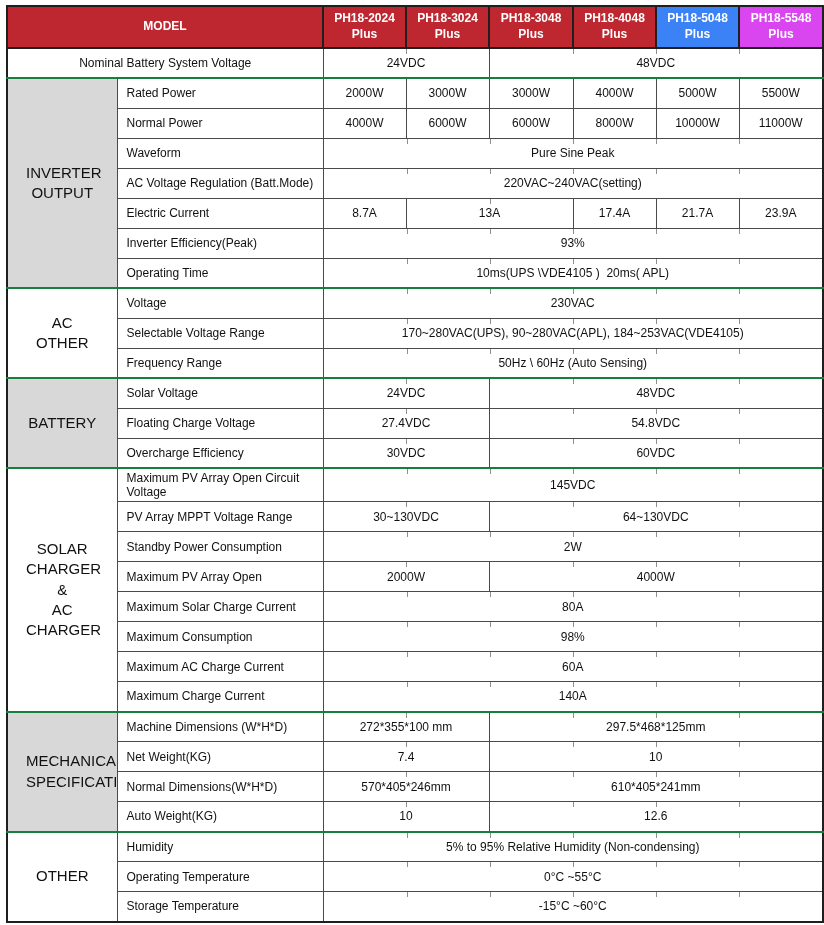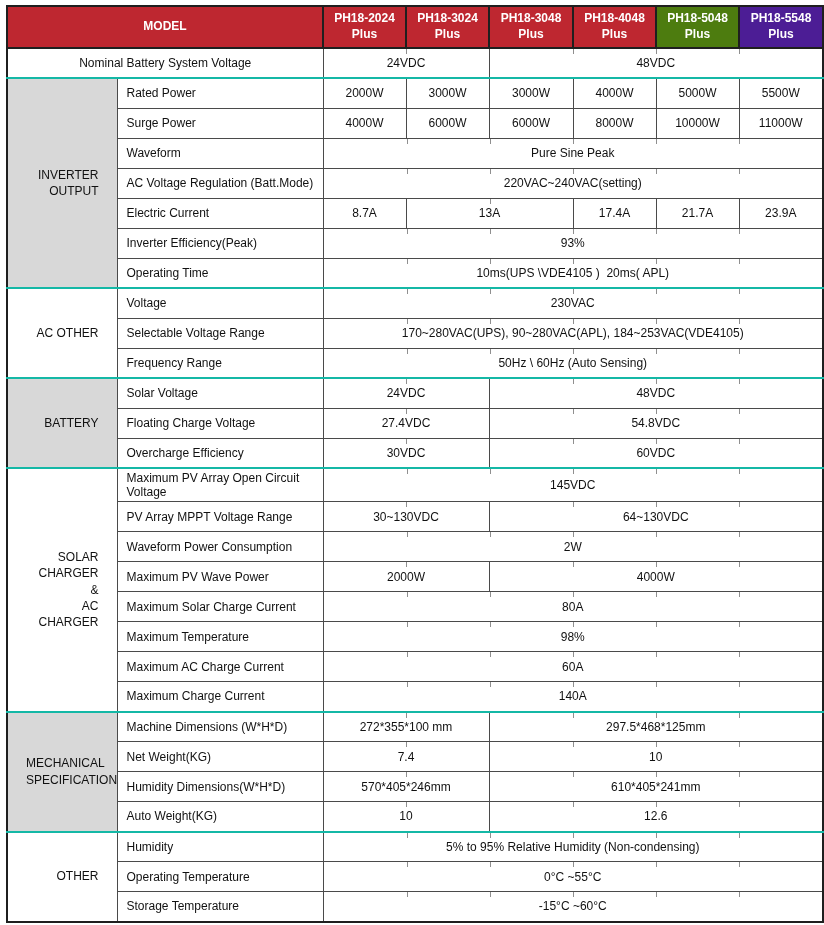--- a/index.html
+++ b/index.html
@@ -39,27 +39,26 @@
   td.param {
     text-align: left;
     padding-left: 9px;
   }
   td.param.center { text-align: center; padding-left: 4px; }
 
   td.section-cell {
     background: #ffffff;
     white-space: pre-line;
     line-height: 1.35;
-    font-size: 12px;
+    font-size: 15px;
     padding: 18px;
-    text-align: right;
   }
   td.section-cell.shaded { background: #D8D8D8; }
 
-  tr.section-start > td { border-top: 2px solid #14b8a6; }
+  tr.section-start > td { border-top: 2px solid #15803d; }
 
   td.valuecell { position: relative; }
   td.valuecell .val { white-space: pre-wrap; }
   .tick {
     position: absolute;
     top: 0;
     width: 1px;
     height: 5px;
     background: #8f8f8f;
   }
@@ -79,42 +78,42 @@
         <col style="width: 83px;">
         <col style="width: 84px;">
       </colgroup>
       <thead>
         <tr>
           <th colspan="2" style="background: rgb(190, 39, 48);">MODEL</th>
           <th style="background: rgb(190, 39, 48);">PH18-2024 Plus</th>
           <th style="background: rgb(190, 39, 48);">PH18-3024 Plus</th>
           <th style="background: rgb(190, 39, 48);">PH18-3048 Plus</th>
           <th style="background: rgb(190, 39, 48);">PH18-4048 Plus</th>
-          <th style="background: #4d7c0f;">PH18-5048 Plus</th>
-          <th style="background: #4c1d95;">PH18-5548 Plus</th>
+          <th style="background: #3b82f6;">PH18-5048 Plus</th>
+          <th style="background: #d946ef;">PH18-5548 Plus</th>
         </tr>
       </thead>
       <tbody>
         <tr>
           <td class="param center" colspan="2">Nominal Battery System Voltage</td>
           <td class="valuecell" colspan="2"><span class="val">24VDC</span><i class="tick" style="left: 50%;"></i></td>
           <td class="valuecell" colspan="4"><span class="val">48VDC</span><i class="tick" style="left: 25%;"></i><i class="tick" style="left: 50%;"></i><i class="tick" style="left: 75%;"></i></td>
         </tr>
         <tr class="section-start">
           <td rowspan="7" class="section-cell shaded">INVERTER OUTPUT</td>
           <td class="param">Rated Power</td>
           <td class="valuecell"><span class="val">2000W</span></td>
           <td class="valuecell"><span class="val">3000W</span></td>
           <td class="valuecell"><span class="val">3000W</span></td>
           <td class="valuecell"><span class="val">4000W</span></td>
           <td class="valuecell"><span class="val">5000W</span></td>
           <td class="valuecell"><span class="val">5500W</span></td>
         </tr>
         <tr>
-          <td class="param">Surge Power</td>
+          <td class="param">Normal Power</td>
           <td class="valuecell"><span class="val">4000W</span></td>
           <td class="valuecell"><span class="val">6000W</span></td>
           <td class="valuecell"><span class="val">6000W</span></td>
           <td class="valuecell"><span class="val">8000W</span></td>
           <td class="valuecell"><span class="val">10000W</span></td>
           <td class="valuecell"><span class="val">11000W</span></td>
         </tr>
         <tr>
           <td class="param">Waveform</td>
           <td class="valuecell" colspan="6"><span class="val">Pure Sine Peak</span><i class="tick" style="left: 16.6667%;"></i><i class="tick" style="left: 33.3333%;"></i><i class="tick" style="left: 50%;"></i><i class="tick" style="left: 66.6667%;"></i><i class="tick" style="left: 83.3333%;"></i></td>
@@ -174,34 +173,34 @@
 AC CHARGER</td>
           <td class="param">Maximum PV Array Open Circuit Voltage</td>
           <td class="valuecell" colspan="6"><span class="val">145VDC</span><i class="tick" style="left: 16.6667%;"></i><i class="tick" style="left: 33.3333%;"></i><i class="tick" style="left: 50%;"></i><i class="tick" style="left: 66.6667%;"></i><i class="tick" style="left: 83.3333%;"></i></td>
         </tr>
         <tr>
           <td class="param">PV Array MPPT Voltage Range</td>
           <td class="valuecell" colspan="2"><span class="val">30~130VDC</span><i class="tick" style="left: 50%;"></i></td>
           <td class="valuecell" colspan="4"><span class="val">64~130VDC</span><i class="tick" style="left: 25%;"></i><i class="tick" style="left: 50%;"></i><i class="tick" style="left: 75%;"></i></td>
         </tr>
         <tr>
-          <td class="param">Waveform Power Consumption</td>
+          <td class="param">Standby Power Consumption</td>
           <td class="valuecell" colspan="6"><span class="val">2W</span><i class="tick" style="left: 16.6667%;"></i><i class="tick" style="left: 33.3333%;"></i><i class="tick" style="left: 50%;"></i><i class="tick" style="left: 66.6667%;"></i><i class="tick" style="left: 83.3333%;"></i></td>
         </tr>
         <tr>
-          <td class="param">Maximum PV  Wave Power</td>
+          <td class="param">Maximum PV  Array Open</td>
           <td class="valuecell" colspan="2"><span class="val">2000W</span><i class="tick" style="left: 50%;"></i></td>
           <td class="valuecell" colspan="4"><span class="val">4000W</span><i class="tick" style="left: 25%;"></i><i class="tick" style="left: 50%;"></i><i class="tick" style="left: 75%;"></i></td>
         </tr>
         <tr>
           <td class="param">Maximum Solar Charge Current</td>
           <td class="valuecell" colspan="6"><span class="val">80A</span><i class="tick" style="left: 16.6667%;"></i><i class="tick" style="left: 33.3333%;"></i><i class="tick" style="left: 50%;"></i><i class="tick" style="left: 66.6667%;"></i><i class="tick" style="left: 83.3333%;"></i></td>
         </tr>
         <tr>
-          <td class="param">Maximum Temperature</td>
+          <td class="param">Maximum Consumption</td>
           <td class="valuecell" colspan="6"><span class="val">98%</span><i class="tick" style="left: 16.6667%;"></i><i class="tick" style="left: 33.3333%;"></i><i class="tick" style="left: 50%;"></i><i class="tick" style="left: 66.6667%;"></i><i class="tick" style="left: 83.3333%;"></i></td>
         </tr>
         <tr>
           <td class="param">Maximum AC Charge Current</td>
           <td class="valuecell" colspan="6"><span class="val">60A</span><i class="tick" style="left: 16.6667%;"></i><i class="tick" style="left: 33.3333%;"></i><i class="tick" style="left: 50%;"></i><i class="tick" style="left: 66.6667%;"></i><i class="tick" style="left: 83.3333%;"></i></td>
         </tr>
         <tr>
           <td class="param">Maximum Charge Current</td>
           <td class="valuecell" colspan="6"><span class="val">140A</span><i class="tick" style="left: 16.6667%;"></i><i class="tick" style="left: 33.3333%;"></i><i class="tick" style="left: 50%;"></i><i class="tick" style="left: 66.6667%;"></i><i class="tick" style="left: 83.3333%;"></i></td>
         </tr>
@@ -211,21 +210,21 @@
           <td class="param">Machine Dimensions (W*H*D)</td>
           <td class="valuecell" colspan="2"><span class="val">272*355*100 mm</span><i class="tick" style="left: 50%;"></i></td>
           <td class="valuecell" colspan="4"><span class="val">297.5*468*125mm</span><i class="tick" style="left: 25%;"></i><i class="tick" style="left: 50%;"></i><i class="tick" style="left: 75%;"></i></td>
         </tr>
         <tr>
           <td class="param">Net Weight(KG)</td>
           <td class="valuecell" colspan="2"><span class="val">7.4</span><i class="tick" style="left: 50%;"></i></td>
           <td class="valuecell" colspan="4"><span class="val">10</span><i class="tick" style="left: 25%;"></i><i class="tick" style="left: 50%;"></i><i class="tick" style="left: 75%;"></i></td>
         </tr>
         <tr>
-          <td class="param">Humidity Dimensions(W*H*D)</td>
+          <td class="param">Normal Dimensions(W*H*D)</td>
           <td class="valuecell" colspan="2"><span class="val">570*405*246mm</span><i class="tick" style="left: 50%;"></i></td>
           <td class="valuecell" colspan="4"><span class="val">610*405*241mm</span><i class="tick" style="left: 25%;"></i><i class="tick" style="left: 50%;"></i><i class="tick" style="left: 75%;"></i></td>
         </tr>
         <tr>
           <td class="param">Auto Weight(KG)</td>
           <td class="valuecell" colspan="2"><span class="val">10</span><i class="tick" style="left: 50%;"></i></td>
           <td class="valuecell" colspan="4"><span class="val">12.6</span><i class="tick" style="left: 25%;"></i><i class="tick" style="left: 50%;"></i><i class="tick" style="left: 75%;"></i></td>
         </tr>
         <tr class="section-start">
           <td rowspan="3" class="section-cell">OTHER</td>

